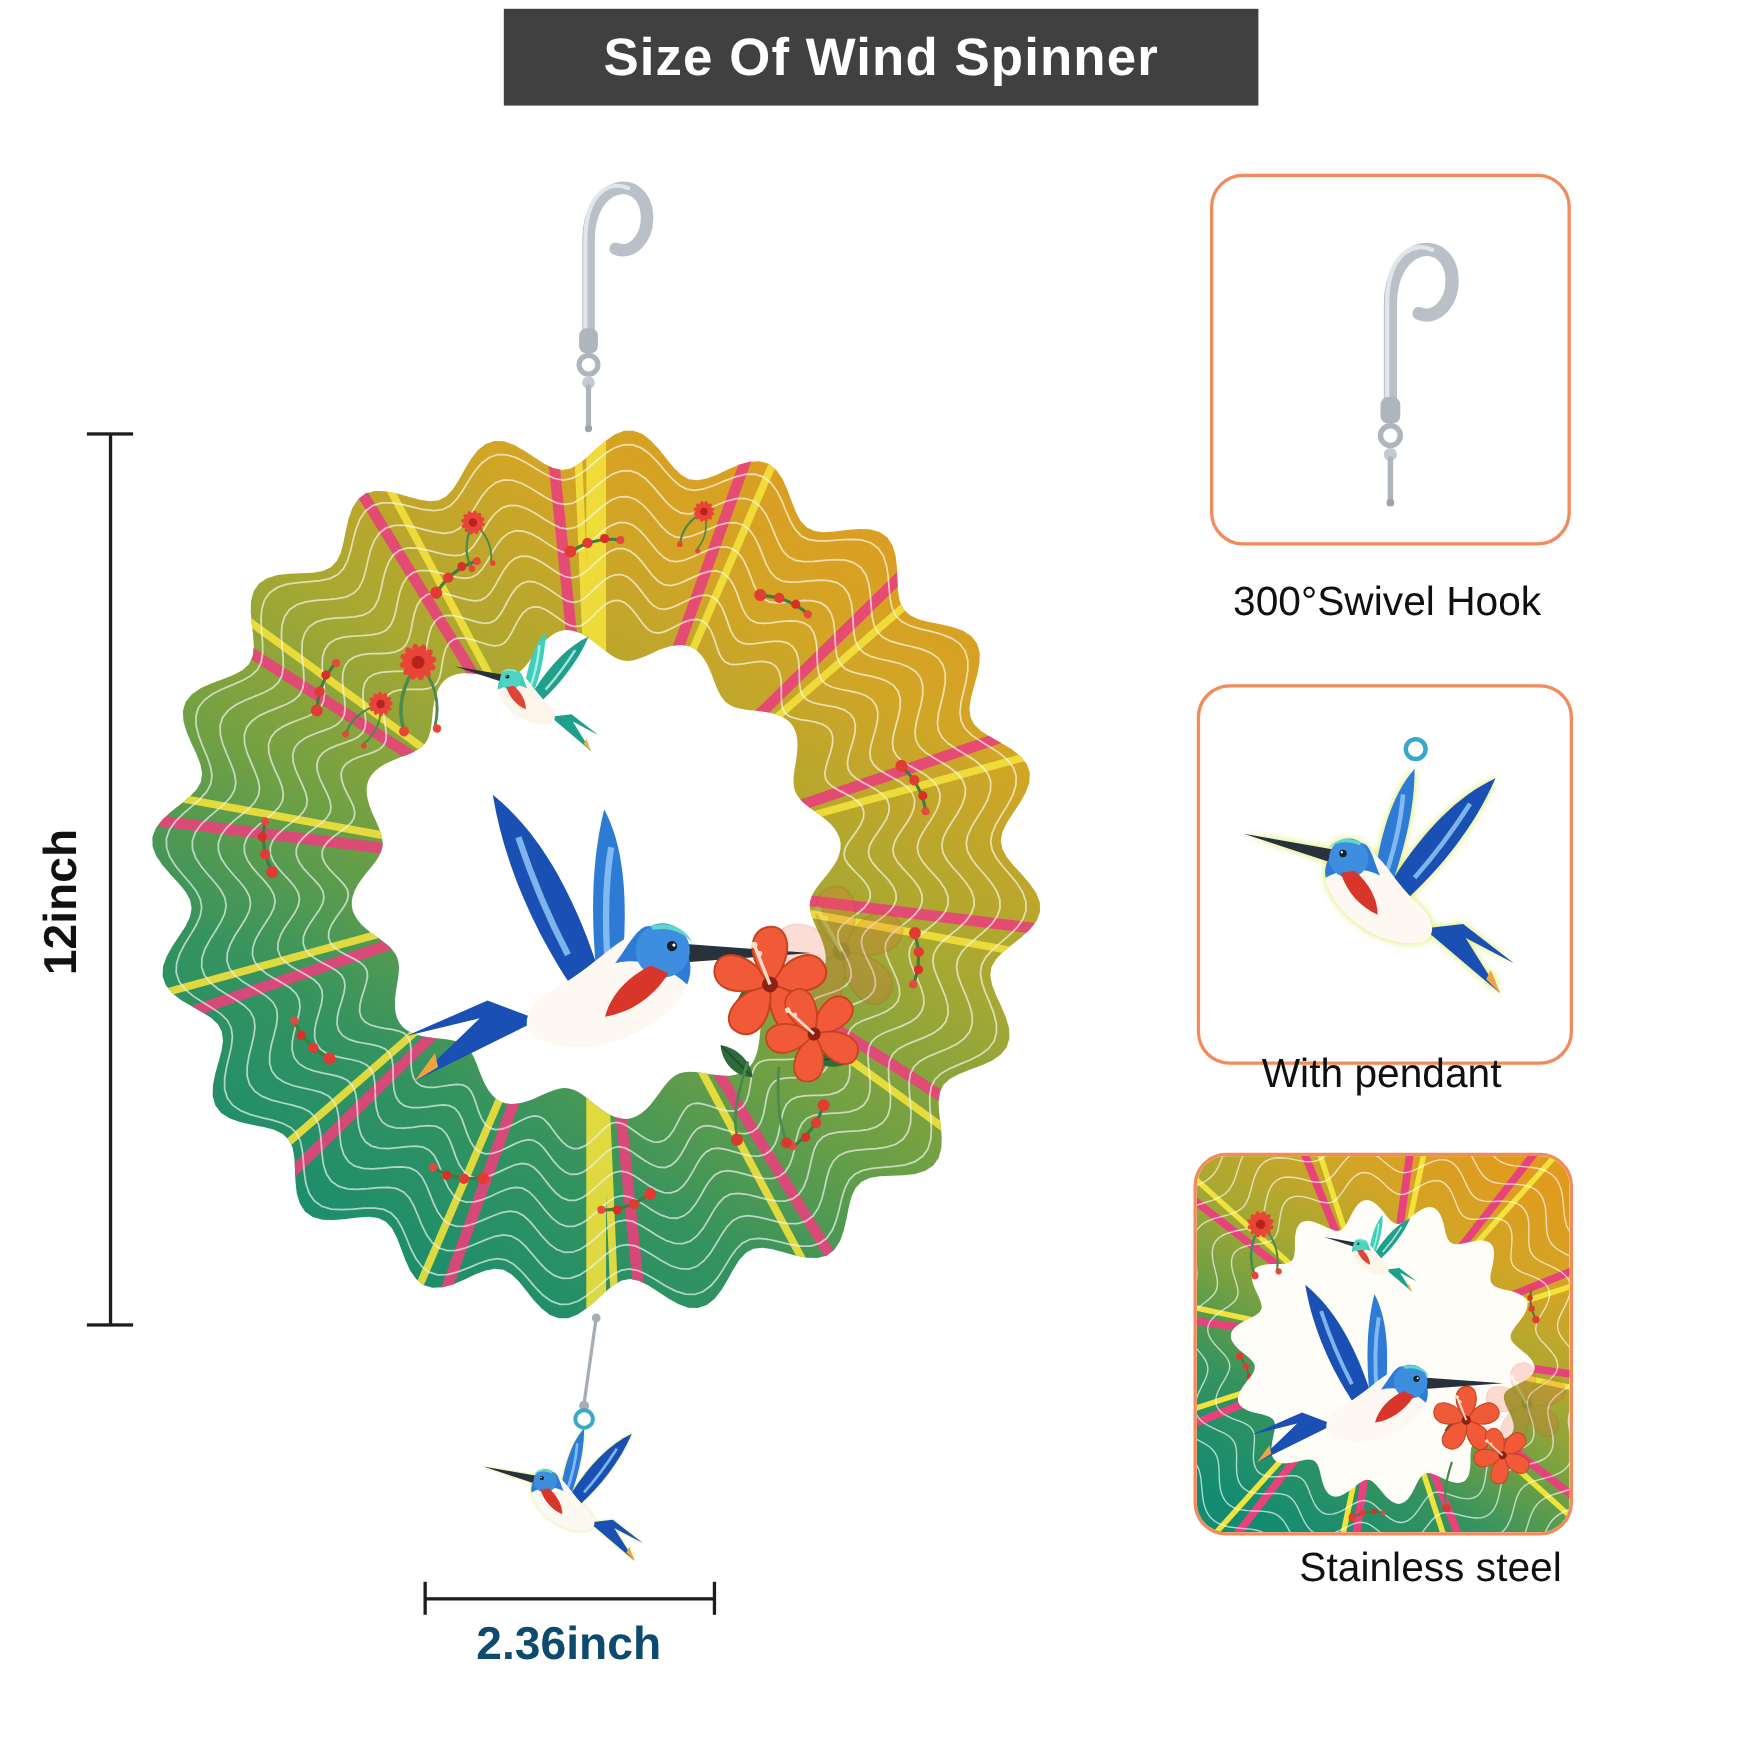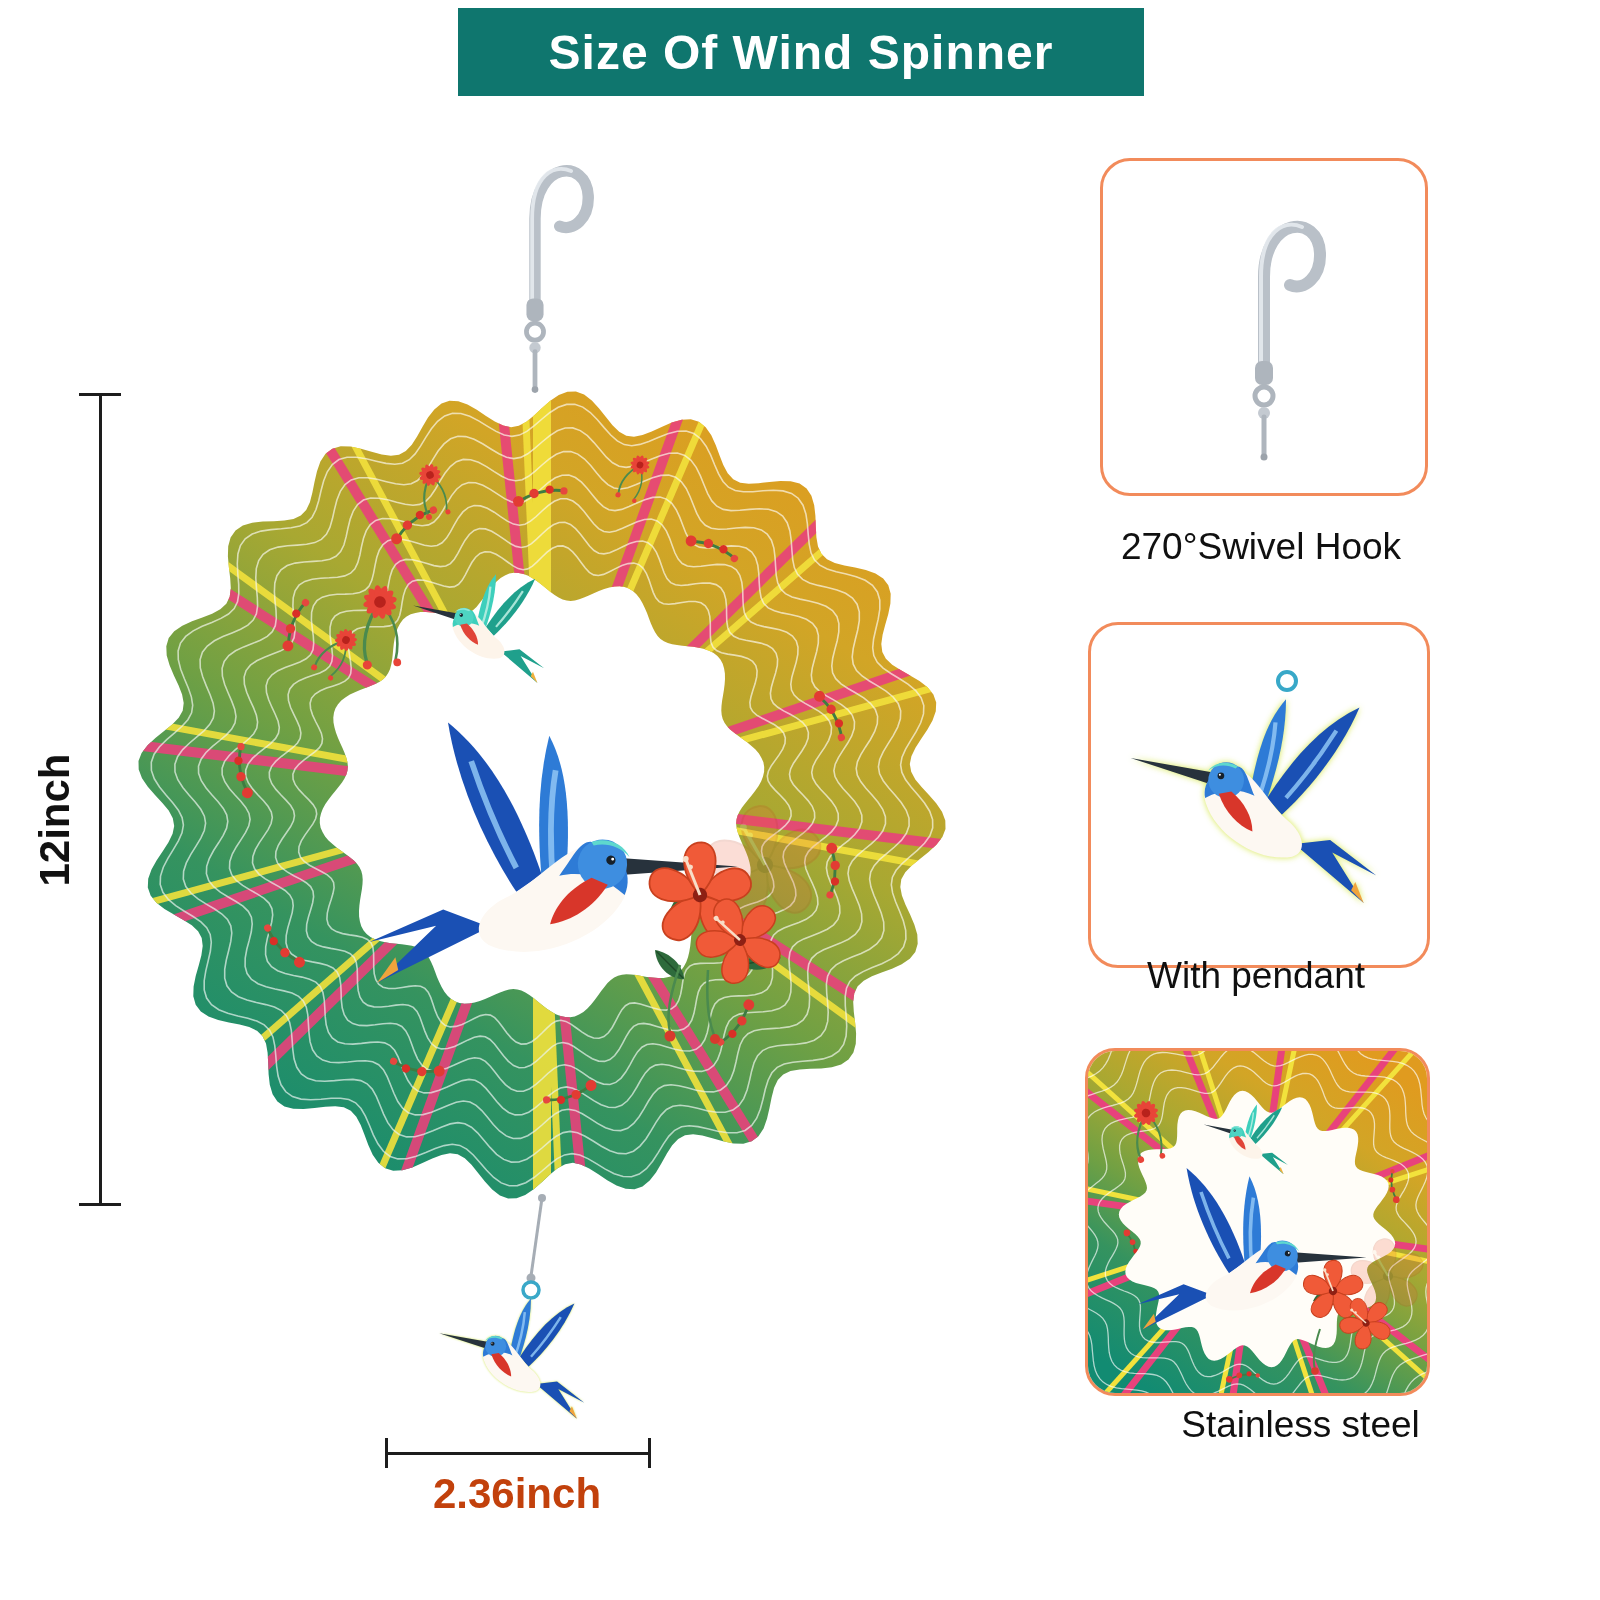--- a/index.html
+++ b/index.html
@@ -3,37 +3,37 @@
 <meta charset="utf-8">
 <style>
   html,body{margin:0;padding:0}
   body{
     width:1600px;height:1600px;position:relative;overflow:hidden;
     background:#ffffff;font-family:"Liberation Sans",sans-serif;color:#111;
   }
   
   .banner{
     position:absolute;left:458px;top:8px;width:686px;height:88px;
-    background:#0f766e;display:flex;align-items:center;justify-content:center;text-align:right;
+    background:#404040;display:flex;align-items:center;justify-content:center;text-align:right;
   }
   .banner span{color:#ffffff;font-size:48px;font-weight:700;letter-spacing:1px}
   
   #main-art{position:absolute;left:40px;top:120px;width:1000px;height:1480px}
   
   .dim{position:absolute;background:#1d1d1d}
   #vline{left:99px;top:395px;width:3px;height:810px}
   #vcap-t{left:79px;top:393px;width:42px;height:3px}
   #vcap-b{left:79px;top:1203px;width:42px;height:3px}
   #vlabel{position:absolute;left:-66px;top:797px;width:240px;height:46px;
     transform:rotate(-90deg);text-align:center;font-size:42px;font-weight:600;color:#111}
   #hline{left:386px;top:1452px;width:264px;height:3px}
   #hcap-l{left:385px;top:1438px;width:3px;height:30px}
   #hcap-r{left:648px;top:1438px;width:3px;height:30px}
   #hlabel{position:absolute;left:384px;top:1470px;width:266px;text-align:center;
-    font-size:42px;font-weight:600;color:#c2410c}
+    font-size:42px;font-weight:600;color:#0c4a6e}
   
   .card{
     position:absolute;background:#ffffff;border:3px solid #F28B5B;
     border-radius:30px;overflow:hidden;
   }
   #card1{left:1100px;top:158px;width:322px;height:332px}
   #card2{left:1088px;top:622px;width:336px;height:340px}
   #card3{left:1085px;top:1048px;width:339px;height:342px}
   .card svg{display:block;width:100%;height:100%}
   .feature-label{
@@ -369,21 +369,21 @@
         <path d="M0,176 C0,136 0,112 0,88 C0,28 54,24 56,64 C57,88 40,102 26,96" fill="none" stroke="#B9C0C8" stroke-width="12" stroke-linecap="round"></path>
         <path d="M-3,176 C-3,136 -3,112 -3,88 C-3,42 20,30 38,38" fill="none" stroke="#E6EAEE" stroke-width="4" stroke-linecap="round" opacity="0.9"></path>
         <rect x="-9" y="172" width="18" height="24" rx="7" fill="#AEB5BD"></rect>
         <circle cx="0" cy="207" r="9" fill="none" stroke="#AEB5BD" stroke-width="5"></circle>
         <circle cx="0" cy="224" r="6" fill="#C4CAD1"></circle>
         <line x1="0" y1="228" x2="0" y2="266" stroke="#AEB5BD" stroke-width="5" stroke-linecap="round"></line>
         <circle cx="0" cy="268" r="3.5" fill="#9CA3AB"></circle>
       </g>
     </svg>
 </div>
-<div class="feature-label" id="label1">270°Swivel Hook</div>
+<div class="feature-label" id="label1">300°Swivel Hook</div>
 
 <div class="card" id="card2">
   <svg id="pendant-art" viewBox="0 0 336 340">
       <circle cx="196" cy="56" r="9" fill="none" stroke="#38A8C8" stroke-width="4"></circle>
       <g transform="translate(300,70) scale(-1.05,1.05)" style="filter:drop-shadow(0 0 3px rgba(210,230,60,0.9))">
         <path d="M118,98 C92,58 64,28 30,12 C48,54 78,90 104,114 Z" fill="#1A50B4"></path>
         <path d="M52,34 C66,56 84,80 100,98" stroke="#8FC6F4" stroke-width="4" fill="none" opacity="0.85"></path>
         <path d="M136,104 C128,50 116,22 100,4 C100,48 114,88 124,116 Z" fill="#2E7BD6"></path>
         <path d="M110,26 C112,52 120,82 128,104" stroke="#8FC6F4" stroke-width="4" fill="none" opacity="0.85"></path>
         <path d="M92,142 L26,198 L56,150 L14,172 L58,138 Z" fill="#1A50B4"></path>

